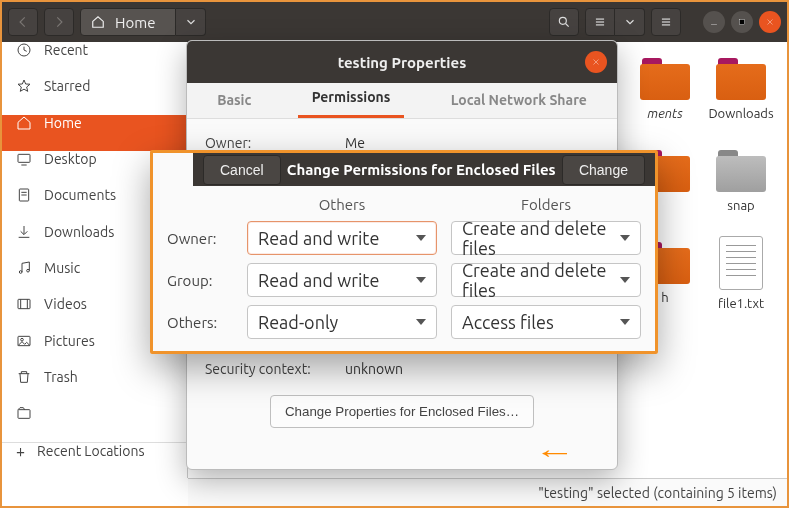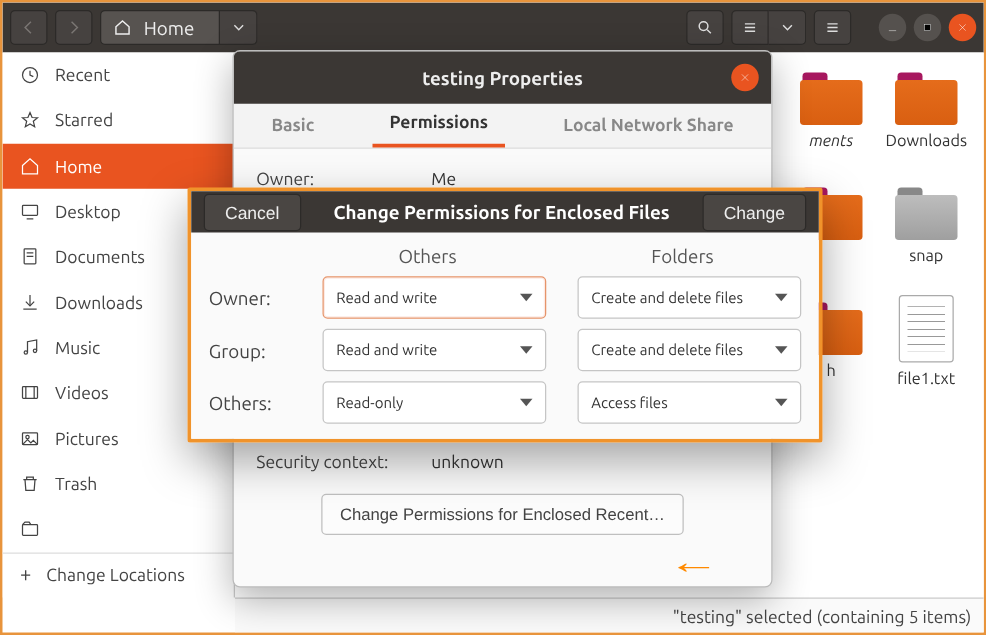--- a/index.html
+++ b/index.html
@@ -41,21 +41,21 @@
   .wc.close{ background:#e95420; }
   .wc.close svg{stroke:#fff;}
 
   
   .sidebar {
     position:absolute; left:0; top:40px; width:186px; bottom:28px;
     background:#fff; border-right:1px solid #ccc;
     display:flex; flex-direction:column;
   }
   .sb-item {
-    height:37px; display:flex; align-items:center; gap:12px;
+    height:37px; display:flex; gap:12px;
     padding:0 14px; color:#444; cursor:pointer;
   }
   .sb-item.active { background:#e95420; color:#fff; }
   .sb-item svg { width:16px; height:16px; stroke:currentColor; fill:none; stroke-width:1.5;}
   .sb-spacer { flex:1; }
   .sb-other { border-top:1px solid #ddd; }
 
   
   .content {
     position:absolute; left:186px; right:0; top:40px; bottom:28px;
@@ -88,28 +88,28 @@
   .props-body{padding:16px 18px 10px;}
   .prow{display:flex;align-items:center;margin-bottom:10px;gap:10px;}
   .prow .lbl{width:130px;text-align:left;color:#444;}
   .prow .val{color:#333;}
   .chg-btn{margin:18px auto 0;display:block;padding:8px 14px;border:1px solid #bfbfbf;border-radius:4px;background:#fcfcfc;color:#444;cursor:pointer;}
   .arrow-annot{position:absolute; left:540px; top:432px; color:#ff8a00; font-size:26px; transform:scaleX(1.6);}
   
   
   .modal-outline{position:absolute;left:148px;top:148px;width:508px;height:204px;border:3px solid #f0932b;border-radius:2px;box-shadow:0 14px 36px rgba(0,0,0,0.35);z-index:50;}
   .modal{position:absolute;inset:0;background:#fafafa;display:flex;flex-direction:column;}
-  .modal-head{height:46px;background:#3b3734;display:flex;align-items:center;justify-content:space-between;padding:0 10px;}
+  .modal-head{height:46px;background:#3b3734;display:flex;align-items:center;justify-content:space-between;padding:0 10px;margin-left:40px;}
   .mh-btn{height:30px;padding:0 16px;border-radius:4px;border:1px solid #2c2a28;background:#4a4643;color:#eee;cursor:pointer;font-size:14px;}
   .modal-head .ttl{color:#fff;font-weight:600;font-size:15px;}
   .modal-body{flex:1;padding:10px 14px 12px;}
   .cols{display:grid;grid-template-columns:66px 1fr 1fr;gap:8px 14px;align-items:center;}
   .colhdr{text-align:center;color:#555;font-size:15px;}
   .rowlbl{color:#444;text-align:left;font-size:15px;}
-  .combo{height:34px;border:1px solid #c5c5c5;border-radius:4px;background:#fff;display:flex;align-items:center;justify-content:space-between;padding:4px 10px;font-size:12px;color:#333;cursor:pointer;margin-left:11px;}
+  .combo{height:34px;border:1px solid #c5c5c5;border-radius:4px;background:#fff;display:flex;align-items:center;justify-content:space-between;padding:4px 10px;font-size:18px;color:#333;cursor:pointer;}
   .combo.accent{border-color:#e6946a;box-shadow:0 0 0 1px rgba(233,84,32,0.12) inset;}
   .caret{width:0;height:0;border-left:5px solid transparent;border-right:5px solid transparent;border-top:6px solid #555;}
 
 </style>
 </head>
 <body>
 
 <div class="headerbar">
   <div class="hbtn disabled">
       <svg viewBox="0 0 24 24">
@@ -258,21 +258,21 @@
     </div>
   <div class="sb-item">
       <svg viewBox="0 0 24 24">
         <rect x="3" y="7" width="18" height="13" rx="1"></rect>
         <path d="M3 7l3-3h5l2 3"></path>
       </svg>
     </div>
   <div class="sb-spacer"></div>
   <div class="sb-item sb-other">
       <span style="font-size:16px;line-height:1;">+</span>
-      <span>Change Locations</span>
+      <span>Recent Locations</span>
     </div>
 </div>
 
 <div class="content">
   <div class="iconcell" style="left:434px; top:16px;font-style:italic;">
     <div class="folder-icon">
         <div class="tab"></div>
         <div class="body"></div>
       </div>
     <div>ments</div>
@@ -332,21 +332,21 @@
   <div class="props-body">
     <div class="prow">
       <span class="lbl">Owner:</span>
       <span class="val">Me</span>
     </div>
     <div style="height:200px;"></div>
     <div class="prow">
       <span class="lbl">Security context:</span>
       <span class="val">unknown</span>
     </div>
-    <button class="chg-btn">Change Permissions for Enclosed Recent…</button>
+    <button class="chg-btn">Change Properties for Enclosed Files…</button>
   </div>
 </div>
 
 <div class="arrow-annot">←</div>
 
 <div class="modal-outline">
   <div class="modal">
     <div class="modal-head">
       <button class="mh-btn">Cancel</button>
       <span class="ttl">Change Permissions for Enclosed Files</span>

